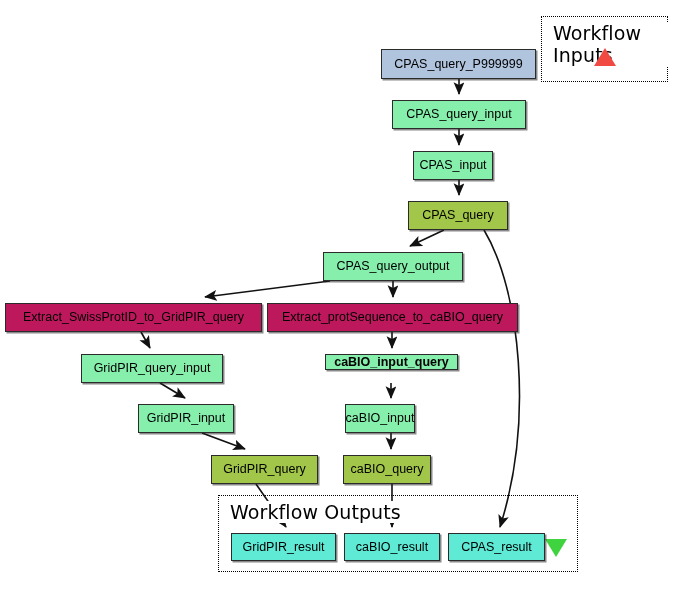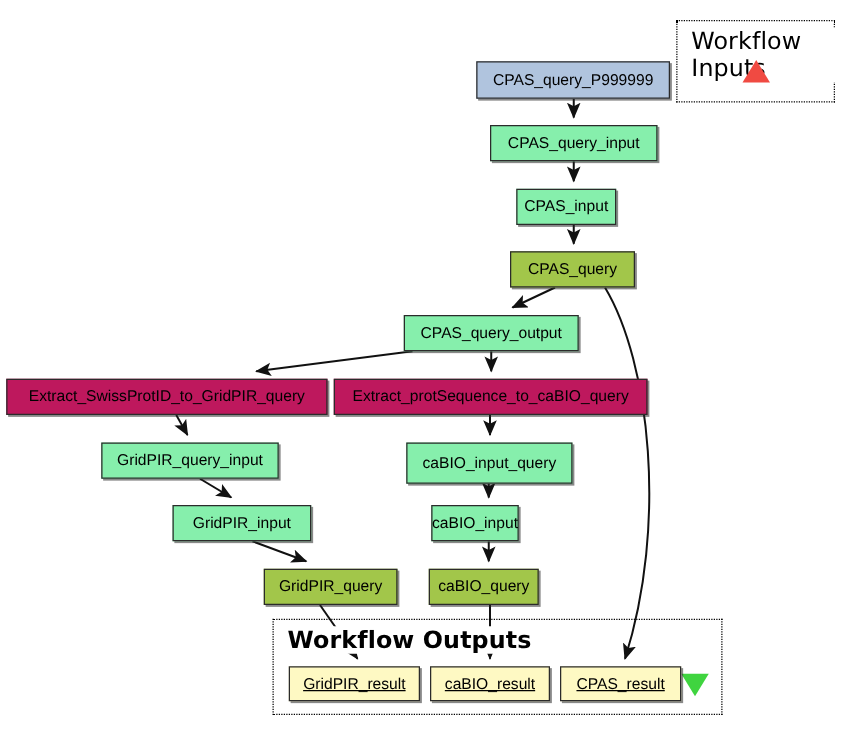--- a/index.html
+++ b/index.html
@@ -11,21 +11,21 @@
   .node{position:absolute;box-sizing:border-box;
         border:1px solid #2b2b2b;
         display:flex;align-items:center;justify-content:center;
         font-size:12.5px;color:#000;line-height:1;
         white-space:nowrap;
         box-shadow:1.5px 1.5px 0 rgba(40,40,40,.55);}
   .n-input   {background:#b0c4de;}
   .n-purple  {background:#86efac;}
   .n-green   {background:#a2c64a;}
   .n-orange  {background:#be185d;}
-  .n-output  {background:#fef9c3;text-decoration:underline;}
+  .n-output  {background:#5eead4;}
 
   .group{position:absolute;box-sizing:border-box;
          border:1.5px dotted #000;background:transparent;}
   .group-label{position:absolute;font-size:19px;color:#000;
                font-family:"DejaVu Sans","Liberation Sans",sans-serif;
                letter-spacing:.1px;background:#fff;padding:0 2px;}
   .tri{position:absolute;width:0;height:0;}
   .tri-up{border-left:11px solid transparent;border-right:11px solid transparent;
           border-bottom:18px solid #f04a42;}
   .tri-dn{border-left:11px solid transparent;border-right:11px solid transparent;
@@ -59,21 +59,21 @@
         <path d="M391,433 L391,449"></path>
         <path d="M256,484 L286,527"></path>
         <path d="M392,484 L392,527"></path>
       </g>
   </svg>
 
   <div id="group-layer">
       <div class="group" style="left: 541px; top: 16px; width: 127px; height: 66px;"></div>
       <div class="group-label" style="left: 551px; top: 22px;">Workflow Inputs</div>
       <div class="group" style="left: 218px; top: 495px; width: 360px; height: 77px;"></div>
-      <div class="group-label" style="left: 228px; top: 501px; font-weight: bold;">Workflow Outputs</div>
+      <div class="group-label" style="left: 228px; top: 501px;">Workflow Outputs</div>
     </div>
   <div id="marker-layer">
       <div class="tri-wrap" style="left: 594px; top: 48px;">
         <div class="tri tri-up" style="border-bottom-color: rgb(240, 74, 66);"></div>
       </div>
       <div class="tri-wrap" style="left: 545px; top: 539px;">
         <div class="tri tri-dn" style="border-top-color: rgb(63, 212, 63);"></div>
       </div>
     </div>
   <div id="node-layer">
@@ -94,24 +94,24 @@
       </div>
       <div class="node n-orange" style="left: 5px; top: 303px; width: 257px; height: 29px;">
         <span>Extract_SwissProtID_to_GridPIR_query</span>
       </div>
       <div class="node n-orange" style="left: 267px; top: 303px; width: 251px; height: 29px;">
         <span>Extract_protSequence_to_caBIO_query</span>
       </div>
       <div class="node n-purple" style="left: 81px; top: 354px; width: 142px; height: 29px;">
         <span>GridPIR_query_input</span>
       </div>
-      <div class="node n-purple" style="left: 325px; top: 354px; width: 133px; height: 33px;">
+      <div class="node n-purple" style="left: 325px; top: 354px; width: 133px; height: 16px; font-weight: bold;">
         <span>caBIO_input_query</span>
       </div>
-      <div class="node n-purple" style="left: 138px; top: 404px; width: 111px; height: 29px;">
+      <div class="node n-purple" style="left: 138px; top: 404px; width: 96px; height: 29px;">
         <span>GridPIR_input</span>
       </div>
       <div class="node n-purple" style="left: 345px; top: 404px; width: 70px; height: 29px;">
         <span>caBIO_input</span>
       </div>
       <div class="node n-green" style="left: 211px; top: 455px; width: 107px; height: 29px;">
         <span>GridPIR_query</span>
       </div>
       <div class="node n-green" style="left: 343px; top: 455px; width: 88px; height: 29px;">
         <span>caBIO_query</span>

